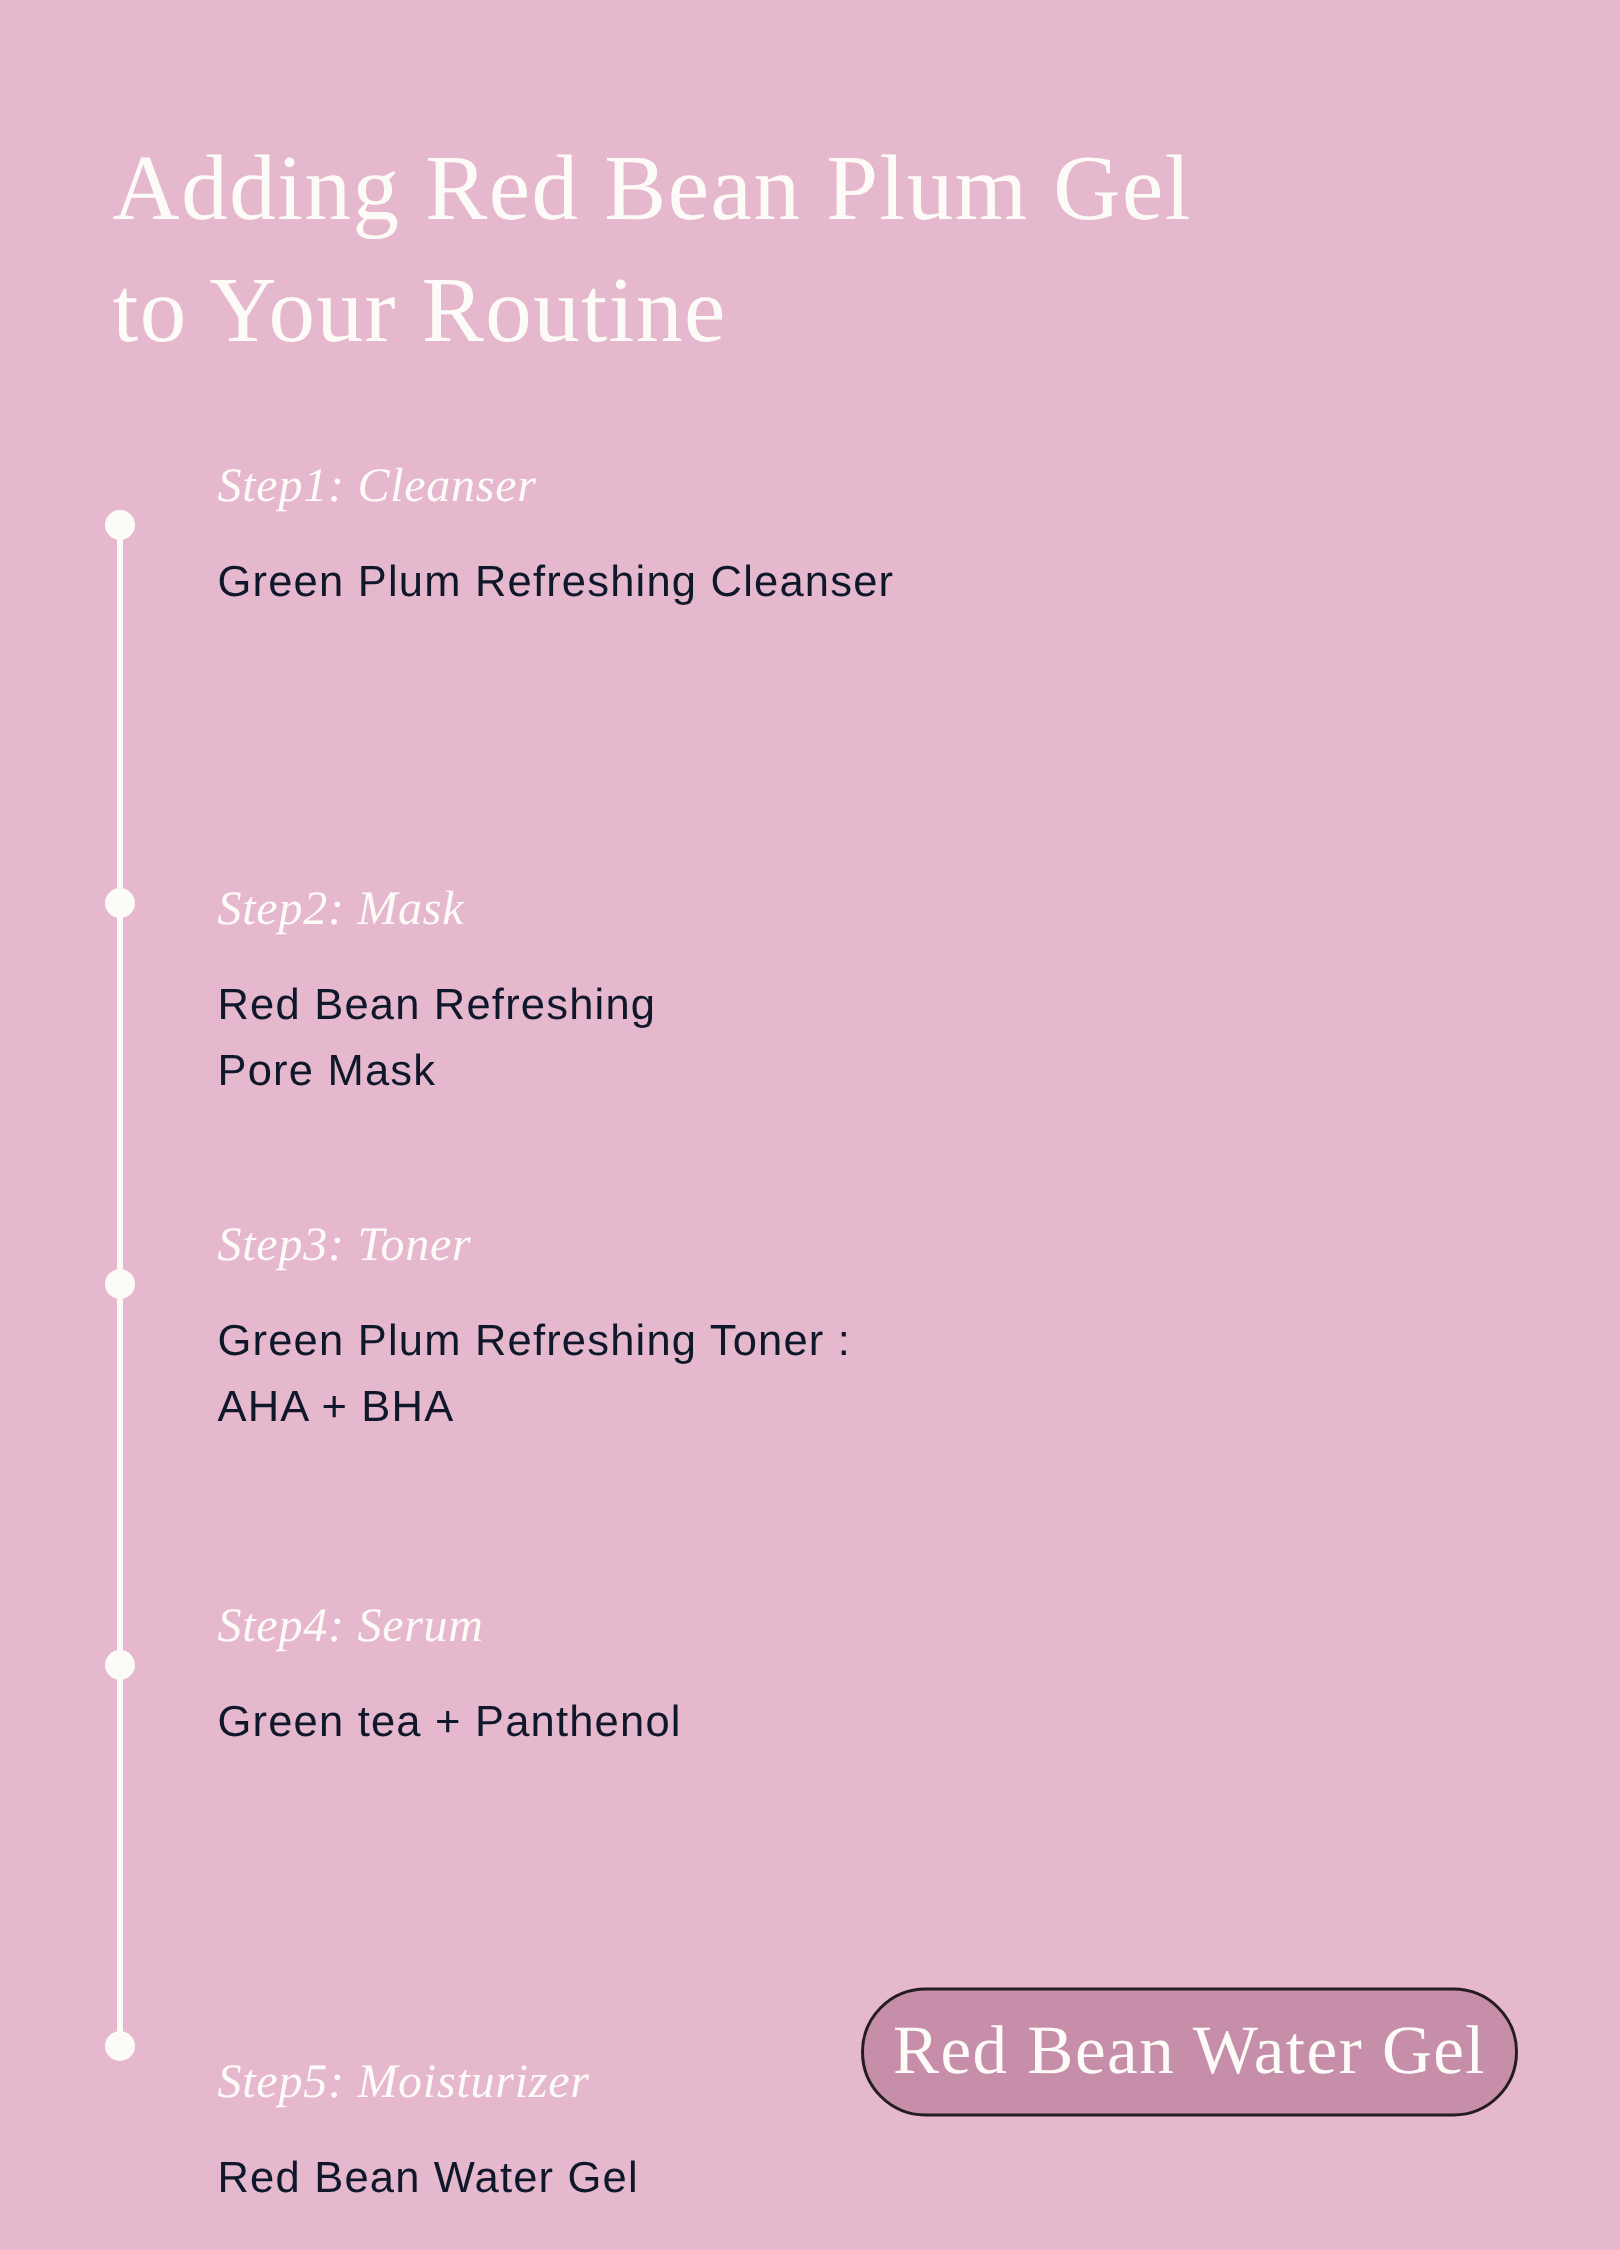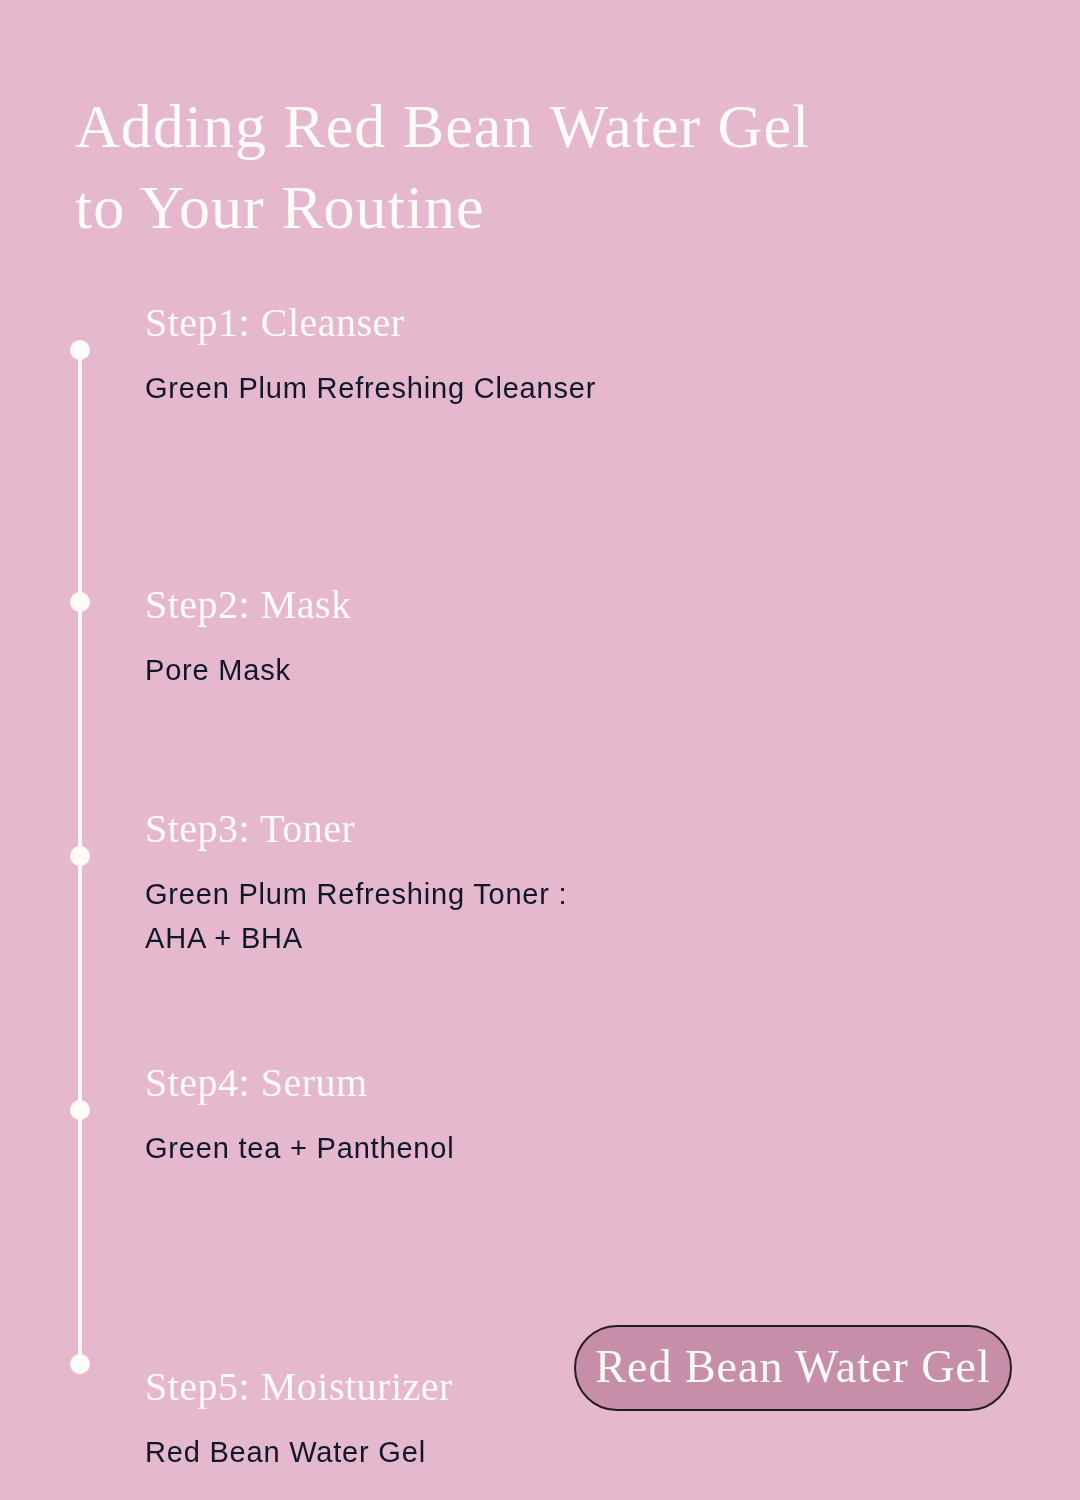--- a/index.html
+++ b/index.html
@@ -66,23 +66,24 @@
   .step-1 { top: 294px; }
   .step-2 { top: 576px; }
   .step-3 { top: 800px; }
   .step-4 { top: 1054px; }
   .step-5 { top: 1358px; }
 
   .step h2 {
     color: #fdfbf7;
     font-family: "Liberation Serif", serif;
     font-weight: 400;
-    font-size: 40px;
+    font-size: 32px;
     line-height: 58px;
     letter-spacing: 0.5px;
+    font-style: italic;
   }
   .step .details {
     margin-top: 14px;
   }
   .step .details p {
     color: #0f172a;
     font-family: "Liberation Sans", sans-serif;
     font-weight: 400;
     font-size: 29px;
     line-height: 44px;
@@ -111,41 +112,42 @@
     letter-spacing: 1px;
     padding-bottom: 4px;
   }
 </style>
 </head>
 <body style="background: rgb(230, 184, 206);">
 
 <div class="poster">
 
   <h1 class="title">
-    <span>Adding Red Bean Water Gel</span><br>
+    <span>Adding Red Bean Plum Gel</span><br>
     <span>to Your Routine</span>
   </h1>
 
   <div class="timeline-line"></div>
   <div class="timeline-dot dot-1"></div>
   <div class="timeline-dot dot-2"></div>
   <div class="timeline-dot dot-3"></div>
   <div class="timeline-dot dot-4"></div>
   <div class="timeline-dot dot-5"></div>
 
   <section class="step step-1">
     <h2>Step1: Cleanser</h2>
     <div class="details">
       <p>Green Plum Refreshing Cleanser</p>
     </div>
   </section>
 
   <section class="step step-2">
     <h2>Step2: Mask</h2>
     <div class="details">
+      <p>Red Bean Refreshing</p>
       <p>Pore Mask</p>
     </div>
   </section>
 
   <section class="step step-3">
     <h2>Step3: Toner</h2>
     <div class="details">
       <p>Green Plum Refreshing Toner :</p>
       <p>AHA + BHA</p>
     </div>

